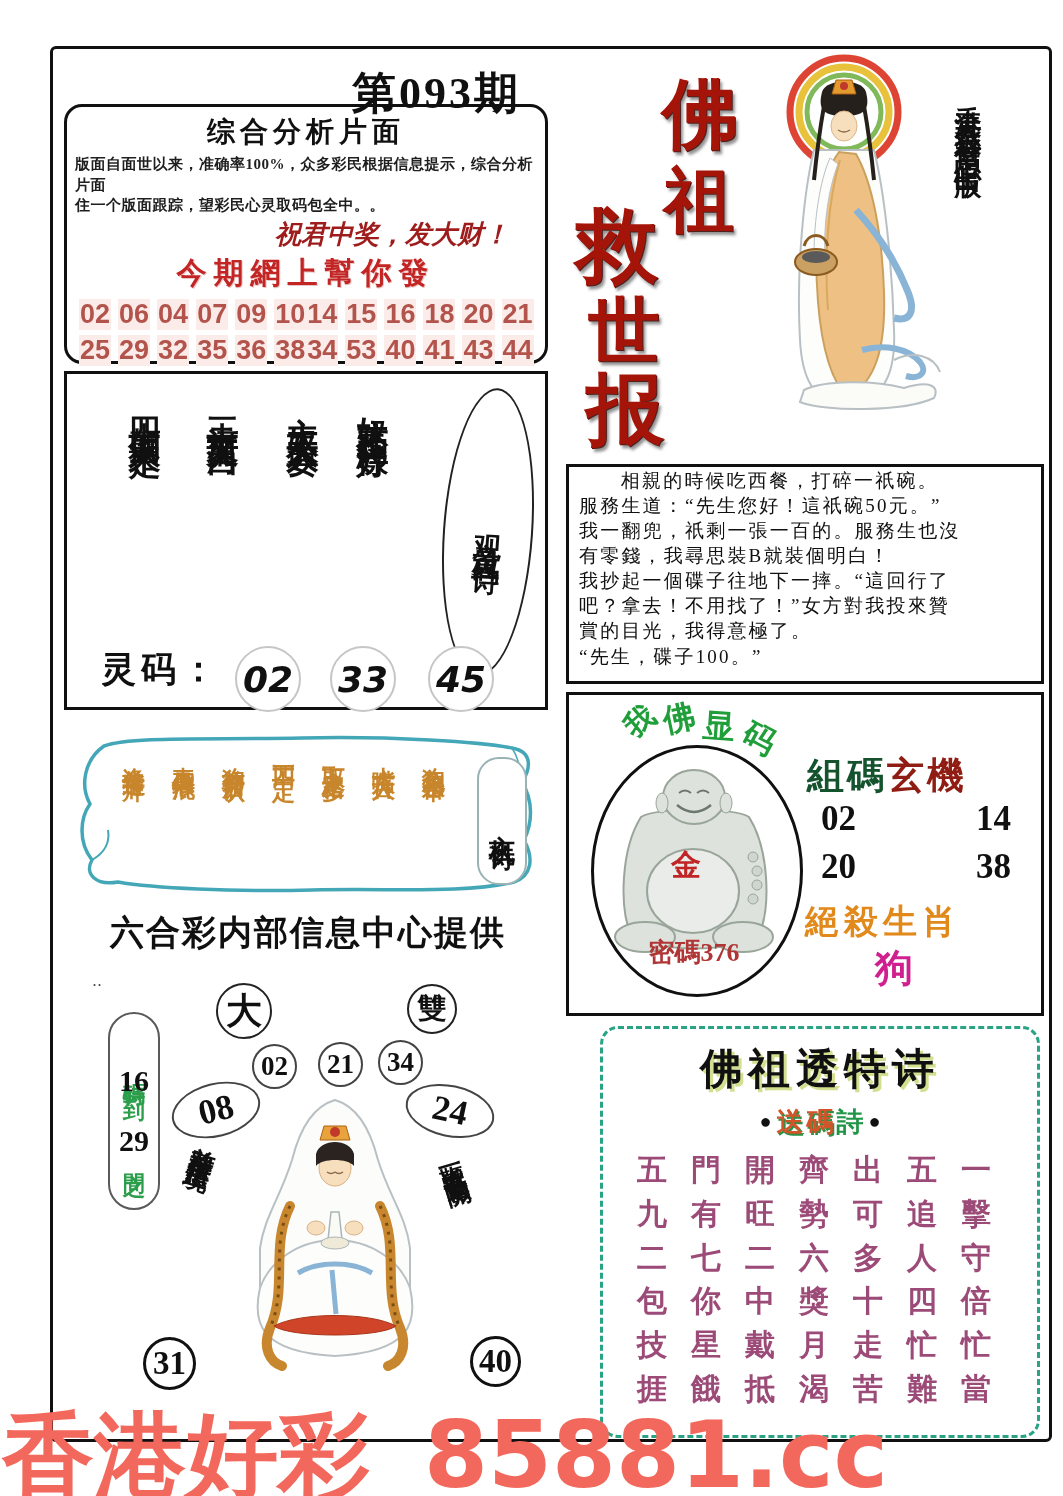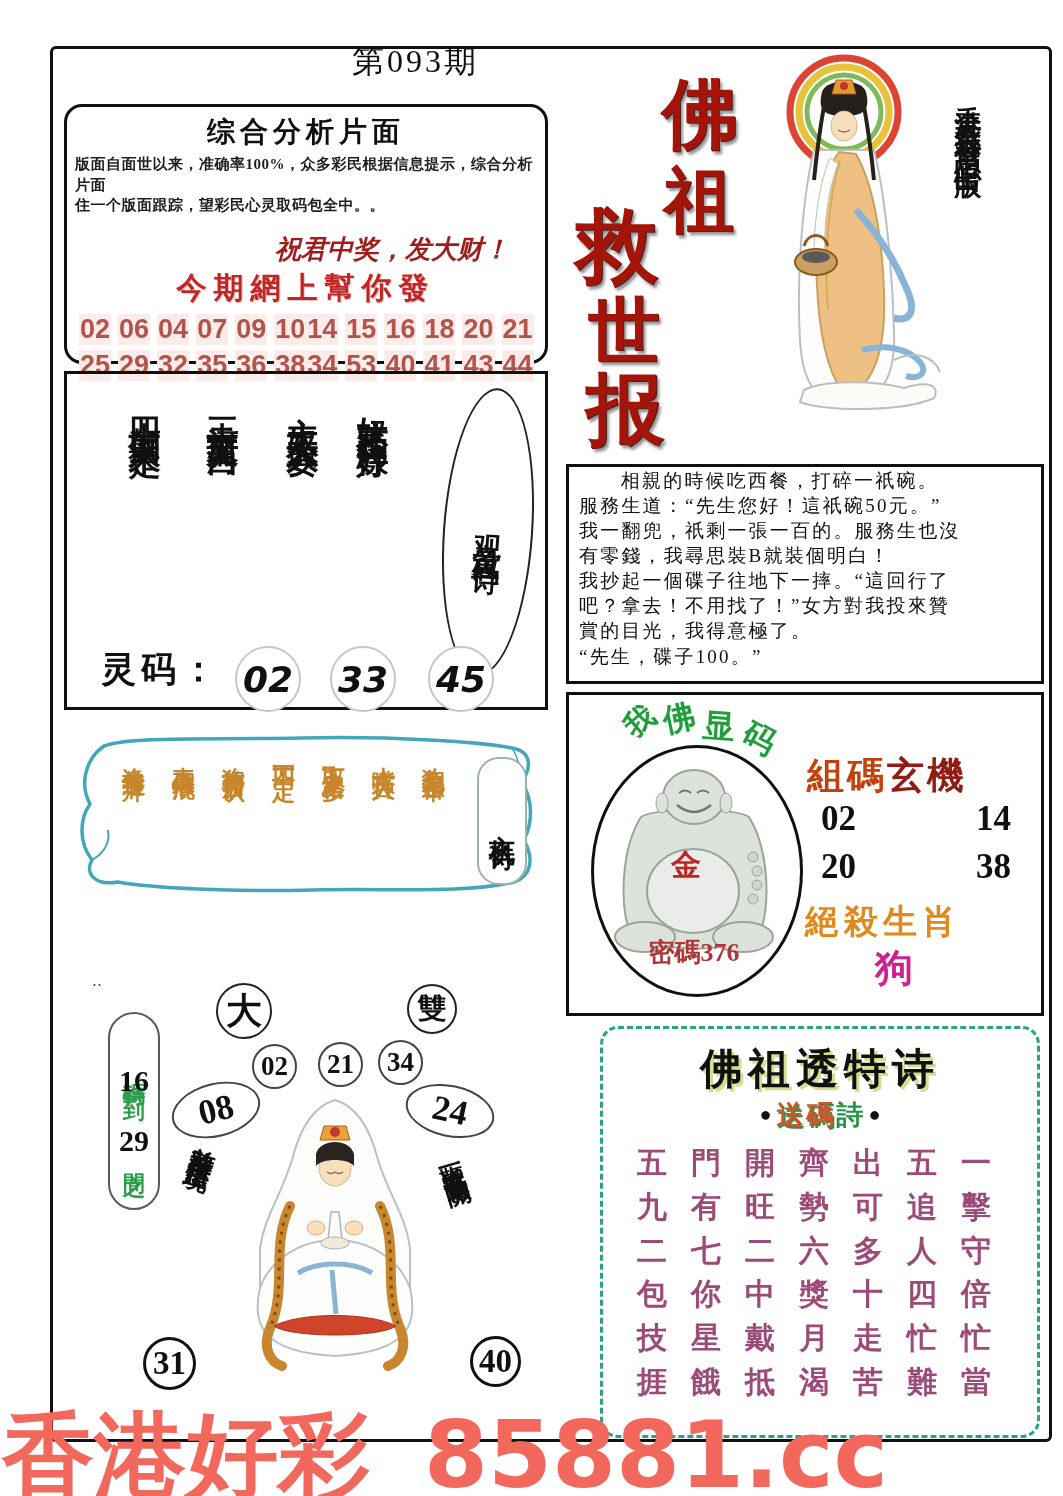--- a/index.html
+++ b/index.html
@@ -3,26 +3,26 @@
 <meta charset="utf-8">
 <style>
   html,body{margin:0;padding:0;background:#fff;}
   .page{position:relative;width:1063px;height:1496px;background:#fff;overflow:hidden;
         font-family:"Liberation Serif","DejaVu Serif",serif;color:#101010;}
   .abs{position:absolute;}
   .v{writing-mode:vertical-rl;text-orientation:upright;}
   .circle{border-radius:50%;display:flex;align-items:center;justify-content:center;background:#fff;box-sizing:border-box;}
   
   .frame{left:50px;top:46px;width:996px;height:1390px;border:3px solid #101010;border-radius:6px;}
-  .issue{left:352px;top:40px;font-size:32px;font-weight:normal;letter-spacing:3px;}
+  .issue{left:352px;top:64px;font-size:44px;font-weight:bold;letter-spacing:3px;}
   
   .notice{left:64px;top:104px;width:484px;height:260px;border:3px solid #101010;border-radius:18px;box-sizing:border-box;padding:6px 8px 0 8px;}
   .notice-title{text-align:center;font-size:28px;font-weight:bold;letter-spacing:5px;}
   .notice-body{margin-top:3px;font-size:15px;line-height:1.38;font-weight:600;color:#1e1e1e;letter-spacing:.5px;}
-  .wish{margin-top:16px;text-align:right;padding-right:28px;font-size:26px;font-weight:bold;font-style:italic;color:#9e1c1c;}
+  .wish{margin-top:1px;text-align:right;padding-right:28px;font-size:26px;font-weight:bold;font-style:italic;color:#9e1c1c;}
   .subtitle{margin-top:1px;text-align:center;font-size:30px;font-weight:bold;letter-spacing:7px;color:#c32424;text-shadow:1px 1px 0 #e8c7c7;}
   .numrow{display:flex;margin-top:5px;padding:0 4px;}
   .numgroup{display:flex;gap:7px;}
   .numgroup.right{margin-left:auto;}
   .num{background:#fbecea;color:#b2544c;font-weight:bold;font-size:27px;font-family:"Liberation Sans","DejaVu Sans",sans-serif;padding:0 1px;}
   
   .lingma{left:64px;top:371px;width:484px;height:339px;border:3px solid #101010;box-sizing:border-box;}
   .lingma .col{position:absolute;top:18px;height:262px;font-size:32px;font-weight:bold;letter-spacing:5px;}
   .lingma-oval{position:absolute;left:376px;top:14px;width:86px;height:284px;border:2.5px solid #222;border-radius:50%;transform:rotate(4deg);
                display:flex;align-items:center;justify-content:center;font-size:28px;font-weight:bold;letter-spacing:8px;}
@@ -55,28 +55,28 @@
   .joke-num{font-size:22px;font-weight:bold;color:#d24a3a;letter-spacing:1px;}
   .joke-body{padding:1px 10px 0 10px;font-size:19px;letter-spacing:2.2px;line-height:1.32;}
   .joke-body .first{text-indent:2.2em;}
   
   .bud{left:566px;top:692px;width:478px;height:324px;border:3px solid #101010;box-sizing:border-box;}
   .bud-char{position:absolute;color:#1f9e3a;font-weight:bold;}
   .bud-oval{position:absolute;left:22px;top:50px;width:206px;height:246px;border:3px solid #101010;border-radius:50%;}
   .belly{position:absolute;left:102px;top:150px;font-size:30px;font-weight:bold;color:#c02424;}
   .secret{position:absolute;left:50px;top:240px;width:150px;text-align:center;font-size:26px;font-weight:bold;color:#b03535;}
   .group-title{position:absolute;left:238px;top:56px;font-size:37px;font-weight:bold;letter-spacing:3px;}
-  .group-title .a{color:#c2410c;} .group-title .b2{color:#8f1d14;margin-top:28px;}
+  .group-title .a{color:#14532d;} .group-title .b2{color:#8f1d14;margin-top:28px;}
   .gnumrow{position:absolute;left:252px;width:190px;display:flex;justify-content:space-between;font-size:35px;font-weight:bold;}
   .kill{position:absolute;left:236px;top:204px;font-size:34px;font-weight:bold;letter-spacing:5px;color:#e2891c;}
   .zodiac{position:absolute;left:306px;top:248px;font-size:38px;font-weight:bold;color:#d01f8e;}
   
   .poem{left:600px;top:1026px;width:440px;height:412px;border:3.5px dashed #2aa384;border-radius:18px;box-sizing:border-box;text-align:center;padding-top:12px;background:#fff0;}
   .poem-title{font-size:42px;font-weight:bold;letter-spacing:6px;text-shadow:3px 3px 0 #d3df8f;}
-  .poem-sub{margin-top:0;font-size:20px;}
+  .poem-sub{margin-top:7px;font-size:20px;}
   .poem-sub .dot{font-size:20px;color:#111;vertical-align:3px;}
   .poem-sub .sm{font-size:27px;font-weight:bold;color:#d4542a;text-shadow:1.5px 1.5px 0 #2a9147;letter-spacing:3px;}
   .poem-sub .shi{font-size:27px;font-weight:bold;color:#219547;}
   .poem-lines{margin-top:8px;}
   .poem-line{font-size:30px;font-weight:bold;color:#9c4a77;letter-spacing:24px;padding-left:12px;line-height:1.46;}
   .banner{left:2px;top:1394px;font-size:92px;font-weight:900;color:#f3685c;font-family:"DejaVu Sans","Liberation Sans",sans-serif;
           white-space:nowrap;word-spacing:22px;letter-spacing:0px;}
 </style>
 </head>
 <body>
@@ -158,20 +158,21 @@
     <div class="col v" style="left:156px;">狗前豬后认</div>
     <div class="col v" style="left:206px;">四十一一定</div>
     <div class="col v" style="left:256px;">取下定格多</div>
     <div class="col v" style="left:306px;">十嘴八舌人</div>
     <div class="col v" style="left:356px;">狗兔相合本</div>
     <div class="xuanji-oval">
       <span class="v">玄机诗</span>
     </div>
   </div>
 
+  <div class="abs provider">六合彩内部信息中心提供</div>
   <div class="abs stray">‥</div>
 
   <div class="abs pill">
     <span class="g v">特碼</span>
     <span class="b">16</span>
     <span class="g">到</span>
     <span class="b">29</span>
     <span class="g v">之間</span>
   </div>
 

